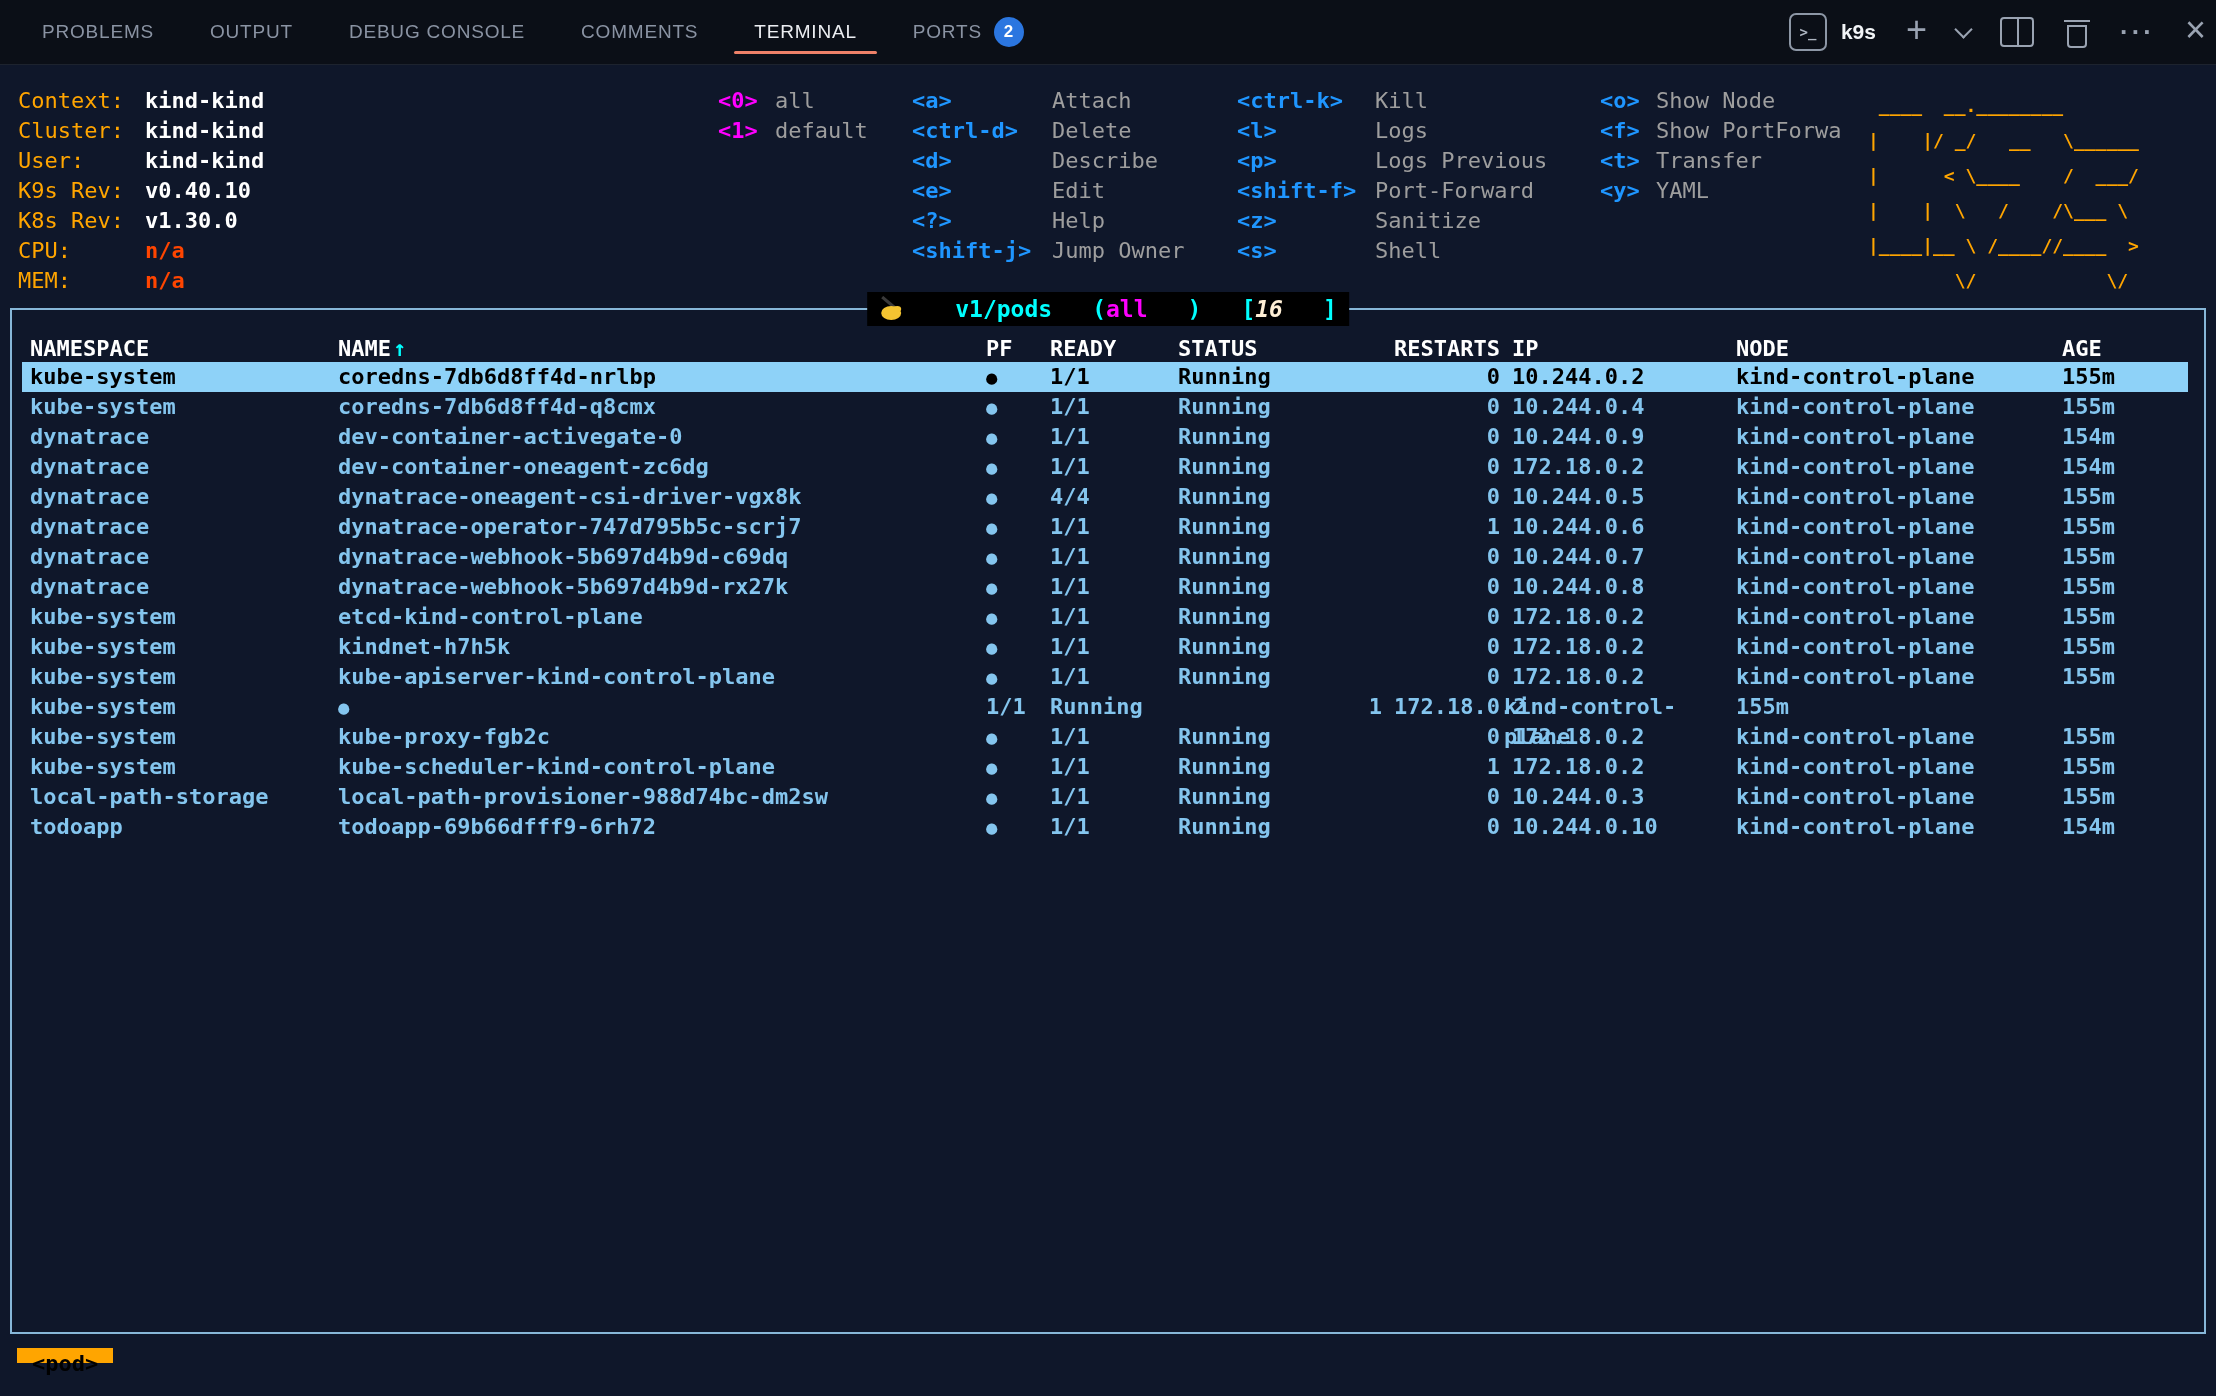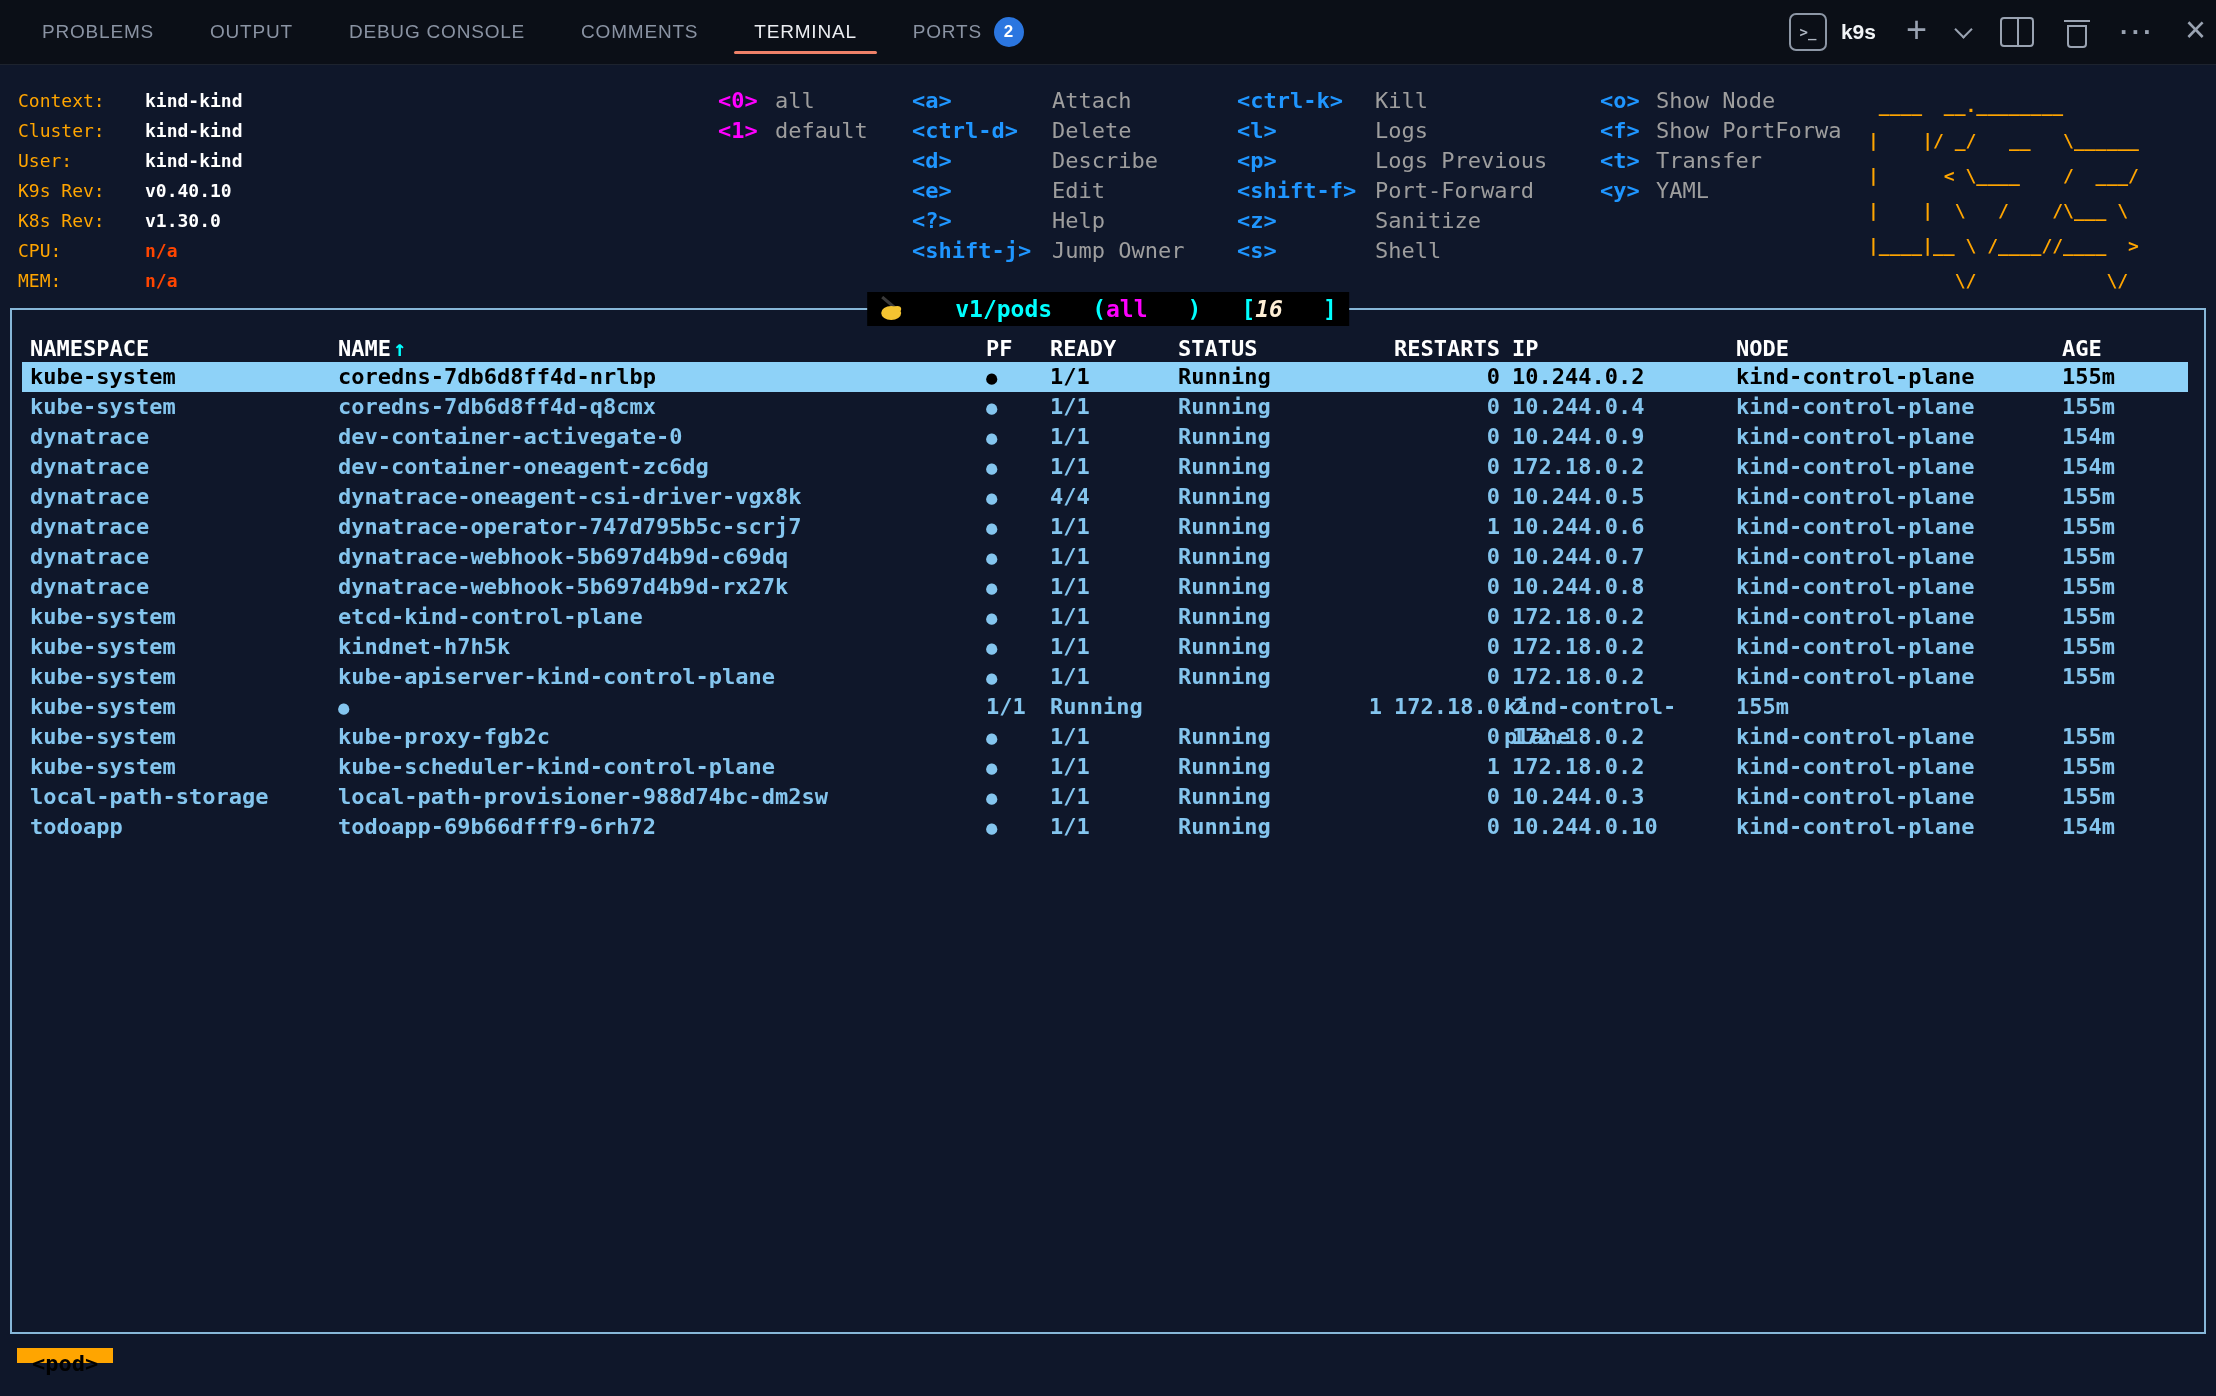--- a/index.html
+++ b/index.html
@@ -30,21 +30,21 @@
   .split-icon::after { content:""; position:absolute; top:0; bottom:0; left:50%; width:2px; background:#9aa3b2; }
   .trash-icon { position:relative; width:26px; height:31px; }
   .trash-icon::before { content:""; position:absolute; top:3px; left:0; right:0; height:2px; background:#9aa3b2; }
   .trash-icon::after { content:""; position:absolute; top:8px; left:3px; right:3px; bottom:0;
                        border:2px solid #9aa3b2; border-radius:0 0 4px 4px; }
   .icon-more { font-size:26px; letter-spacing:3px; font-weight:bold; }
   .icon-close { font-size:36px; font-weight:200; line-height:1; margin-top:-4px; }
 
   
   .info { position:absolute; left:18px; top:86px; display:grid; grid-template-columns:127px auto;
-          font-size:18px; line-height:30px; }
+          font-size:22px; line-height:30px; }
   .info-label { color:#ffa500; }
   .info-value { color:#ffffff; font-weight:bold; }
   .info-value.na { color:#ff4500; }
 
   .hk { position:absolute; top:86px; display:grid; font-size:22px; line-height:30px; }
   .hk .key { font-weight:bold; color:#1f96ff; }
   .hk.ns .key { color:#ff00ff; }
   .hk .lbl { color:#9e9e9e; }
   .hk1 { left:718px;  grid-template-columns:57px auto; }
   .hk2 { left:912px;  grid-template-columns:140px auto; }

